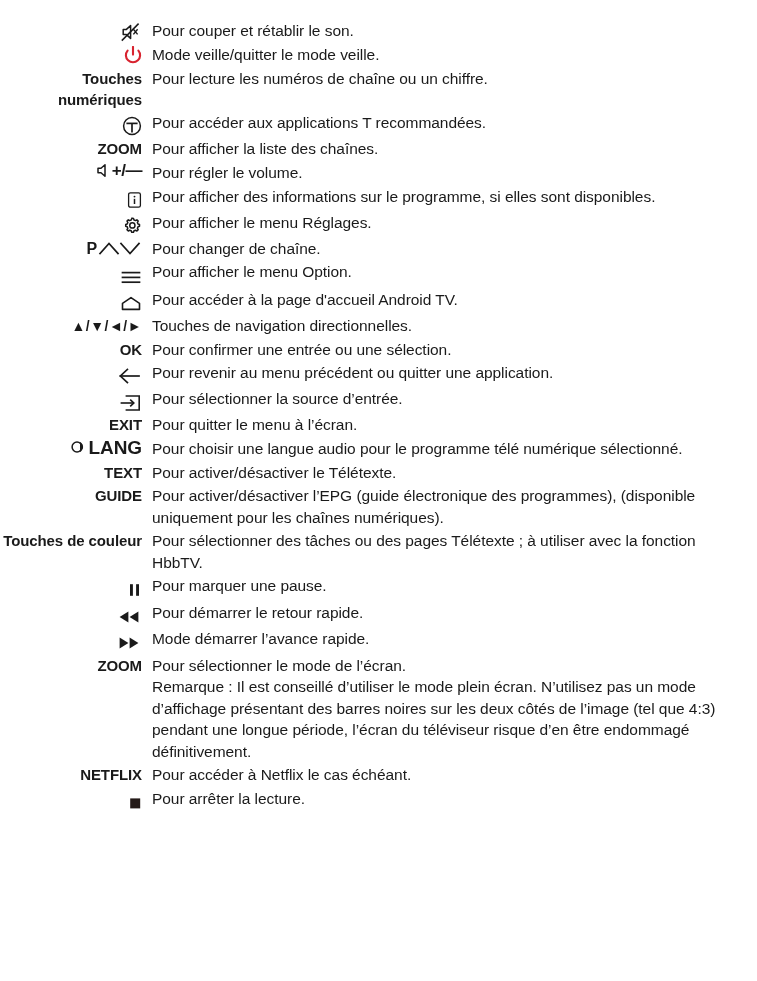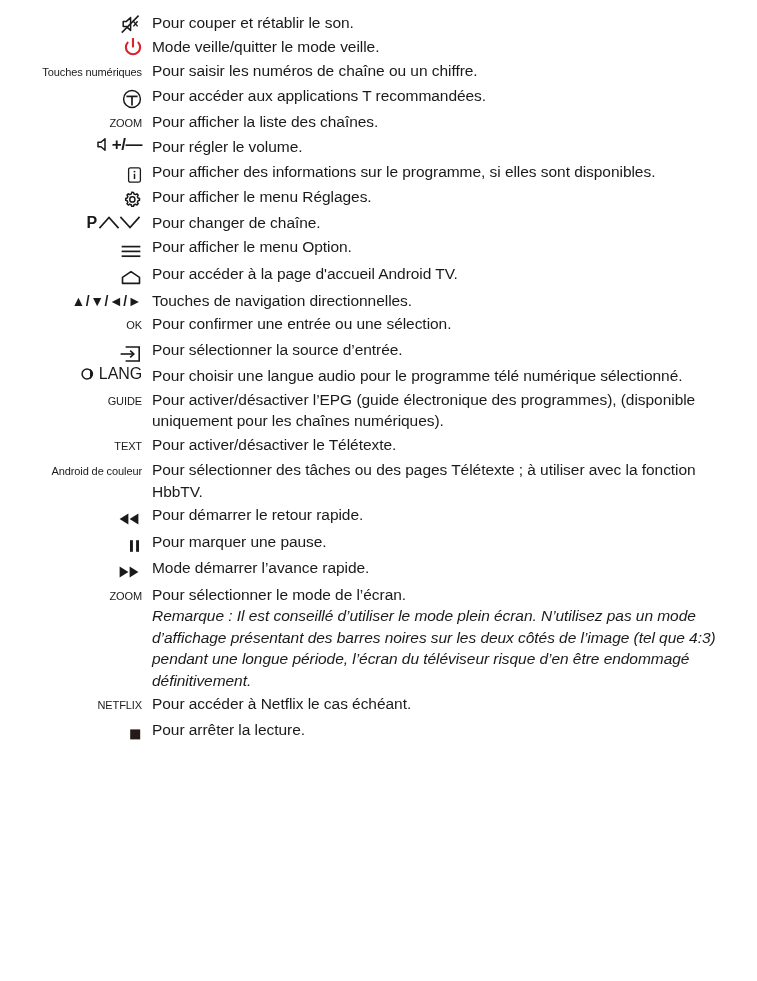--- a/index.html
+++ b/index.html
@@ -13,21 +13,21 @@
     height: 981px;
     font-family: "Liberation Sans", sans-serif;
     color: #1a1a1a;
     overflow: hidden;
   }
 
   #sheet {
     position: relative;
     width: 757px;
     height: 981px;
-    padding-top: 12px;
+    padding-top: 20px;
     box-sizing: border-box;
   }
 
   table.key-table {
     width: 757px;
     border-collapse: collapse;
     table-layout: fixed;
   }
 
   table.key-table col.c-key { width: 152px; }
@@ -49,33 +49,32 @@
     vertical-align: top;
     padding: 0 14px 0 0;
     font-size: 15.5px;
     line-height: 21.5px;
     letter-spacing: -0.05px;
   }
 
   tr.row > td { padding-bottom: 2px; }
 
   
-  .key-text { font-weight: normal; font-size: 11px; }
+  .key-text { font-weight: bold; font-size: 15px; }
   .key-text.two-line { line-height: 21px; display: inline-block; white-space: normal; text-align: right; }
 
   
   .icon {
     display: inline-block;
     vertical-align: middle;
     position: relative;
   }
   .icon svg { display: block; }
 
   .note-italic {
-    font-style: italic;
     display: block;
   }
 
   .desc-line { display: block; }
 
   
   .glyph-row {
     display: inline-flex;
     align-items: center;
     justify-content: flex-end;
@@ -93,22 +92,22 @@
     font-weight: bold;
     line-height: 1;
   }
   .navglyphs {
     font-size: 14px;
     font-weight: bold;
     letter-spacing: 0.5px;
     line-height: 1;
   }
   .lang-label {
-    font-size: 16px;
-    font-weight: normal;
+    font-size: 19px;
+    font-weight: bold;
     line-height: 1;
   }
 </style>
 </head>
 <body>
 
 <div id="sheet">
   <table class="key-table">
     <colgroup>
         <col class="c-key">
@@ -143,21 +142,21 @@
         <td class="desc-cell">
           <span class="desc-line">Mode veille/quitter le mode veille.</span>
         </td>
       </tr>
 
       <tr class="row">
         <td class="key-cell">
           <span class="key-text two-line" style="max-width:140px;">Touches numériques</span>
         </td>
         <td class="desc-cell">
-          <span class="desc-line">Pour saisir les numéros de chaîne ou un chiffre.</span>
+          <span class="desc-line">Pour lecture les numéros de chaîne ou un chiffre.</span>
         </td>
       </tr>
 
       <tr class="row">
         <td class="key-cell" style="padding-top:2px;">
           <span class="icon">
             <svg width="20" height="20" viewBox="0 0 20 20" aria-hidden="true">
               <circle cx="10" cy="10" r="8.4" fill="none" stroke="#1a1a1a" stroke-width="1.5"></circle>
               <line x1="4.4" y1="7.4" x2="15.6" y2="7.4" stroke="#1a1a1a" stroke-width="1.7"></line>
               <line x1="10" y1="7.4" x2="10" y2="16.4" stroke="#1a1a1a" stroke-width="1.7"></line>
@@ -283,113 +282,136 @@
 
       <tr class="row">
         <td class="key-cell">
           <span class="key-text">OK</span>
         </td>
         <td class="desc-cell">
           <span class="desc-line">Pour confirmer une entrée ou une sélection.</span>
         </td>
       </tr>
 
+      <tr class="row">
+        <td class="key-cell" style="padding-top:2px;">
+          <span class="icon">
+            <svg width="24" height="18" viewBox="0 0 24 18" aria-hidden="true">
+              <g stroke="#1a1a1a" stroke-width="1.7" fill="none" stroke-linecap="square">
+                <line x1="2.4" y1="9" x2="21" y2="9"></line>
+                <polyline points="9.4,2.4 2.4,9 9.4,15.6"></polyline>
+              </g>
+            </svg>
+          </span>
+        </td>
+        <td class="desc-cell">
+          <span class="desc-line">Pour revenir au menu précédent ou quitter une application.</span>
+        </td>
+      </tr>
 
       <tr class="row">
         <td class="key-cell" style="padding-top:3px;">
           <span class="icon">
             <svg width="23" height="18" viewBox="0 0 23 18" aria-hidden="true">
               <path d="M6.6 2 H20.2 V16 H6.6" fill="none" stroke="#1a1a1a" stroke-width="1.6" stroke-linejoin="miter"></path>
               <line x1="1.6" y1="9" x2="14.6" y2="9" stroke="#1a1a1a" stroke-width="1.6"></line>
               <polyline points="11.2,5.6 14.8,9 11.2,12.4" fill="none" stroke="#1a1a1a" stroke-width="1.6"></polyline>
             </svg>
           </span>
         </td>
         <td class="desc-cell">
           <span class="desc-line">Pour sélectionner la source d’entrée.</span>
         </td>
       </tr>
 
+      <tr class="row">
+        <td class="key-cell">
+          <span class="key-text">EXIT</span>
+        </td>
+        <td class="desc-cell">
+          <span class="desc-line">Pour quitter le menu à l’écran.</span>
+        </td>
+      </tr>
 
       <tr class="row">
         <td class="key-cell">
           <span class="glyph-row">
             <span class="icon">
               <svg width="17" height="14" viewBox="0 0 17 14" aria-hidden="true">
                 <circle cx="6.0" cy="7" r="4.9" fill="none" stroke="#1a1a1a" stroke-width="1.5"></circle>
                 <path d="M9.6 3.1 A4.9 4.9 0 0 1 9.6 10.9 Z" fill="#1a1a1a" stroke="#1a1a1a" stroke-width="1.2"></path>
               </svg>
             </span>
             <span class="lang-label">LANG</span>
           </span>
         </td>
         <td class="desc-cell">
           <span class="desc-line">Pour choisir une langue audio pour le programme télé numérique sélectionné.</span>
         </td>
       </tr>
 
       <tr class="row">
         <td class="key-cell">
+          <span class="key-text">TEXT</span>
+        </td>
+        <td class="desc-cell">
+          <span class="desc-line">Pour activer/désactiver le Télétexte.</span>
+        </td>
+      </tr>
+
+      <tr class="row">
+        <td class="key-cell">
           <span class="key-text">GUIDE</span>
         </td>
         <td class="desc-cell">
           <span class="desc-line">Pour activer/désactiver l’EPG (guide électronique des programmes), (disponible uniquement pour les chaînes numériques).</span>
         </td>
       </tr>
 
-      <tr class="row">
-        <td class="key-cell">
-          <span class="key-text">TEXT</span>
-        </td>
-        <td class="desc-cell">
-          <span class="desc-line">Pour activer/désactiver le Télétexte.</span>
-        </td>
-      </tr>
-
-
-      <tr class="row">
-        <td class="key-cell">
-          <span class="key-text two-line" style="max-width:145px;">Android de couleur</span>
+
+      <tr class="row">
+        <td class="key-cell">
+          <span class="key-text two-line" style="max-width:145px;">Touches de couleur</span>
         </td>
         <td class="desc-cell">
           <span class="desc-line">Pour sélectionner des tâches ou des pages Télétexte ; à utiliser avec la fonction HbbTV.</span>
+        </td>
+      </tr>
+
+      <tr class="row">
+        <td class="key-cell" style="padding-top:3px;">
+          <span class="icon">
+            <svg width="15" height="14" viewBox="0 0 15 14" aria-hidden="true">
+              <rect x="3.0" y="1.2" width="2.9" height="11.6" fill="#1a1a1a"></rect>
+              <rect x="9.1" y="1.2" width="2.9" height="11.6" fill="#1a1a1a"></rect>
+            </svg>
+          </span>
+        </td>
+        <td class="desc-cell">
+          <span class="desc-line">Pour marquer une pause.</span>
         </td>
       </tr>
 
       <tr class="row">
         <td class="key-cell" style="padding-top:3px;">
           <span class="icon">
             <svg width="26" height="14" viewBox="0 0 26 14" aria-hidden="true">
               <polygon points="12.4,1.6 12.4,12.4 3.6,7" fill="#1a1a1a"></polygon>
               <polygon points="22.4,1.6 22.4,12.4 13.6,7" fill="#1a1a1a"></polygon>
             </svg>
           </span>
         </td>
         <td class="desc-cell">
           <span class="desc-line">Pour démarrer le retour rapide.</span>
         </td>
       </tr>
 
       <tr class="row">
         <td class="key-cell" style="padding-top:3px;">
           <span class="icon">
-            <svg width="15" height="14" viewBox="0 0 15 14" aria-hidden="true">
-              <rect x="3.0" y="1.2" width="2.9" height="11.6" fill="#1a1a1a"></rect>
-              <rect x="9.1" y="1.2" width="2.9" height="11.6" fill="#1a1a1a"></rect>
-            </svg>
-          </span>
-        </td>
-        <td class="desc-cell">
-          <span class="desc-line">Pour marquer une pause.</span>
-        </td>
-      </tr>
-
-      <tr class="row">
-        <td class="key-cell" style="padding-top:3px;">
-          <span class="icon">
             <svg width="26" height="14" viewBox="0 0 26 14" aria-hidden="true">
               <polygon points="3.6,1.6 3.6,12.4 12.4,7" fill="#1a1a1a"></polygon>
               <polygon points="13.6,1.6 13.6,12.4 22.4,7" fill="#1a1a1a"></polygon>
             </svg>
           </span>
         </td>
         <td class="desc-cell">
           <span class="desc-line">Mode démarrer l’avance rapide.</span>
         </td>
       </tr>

